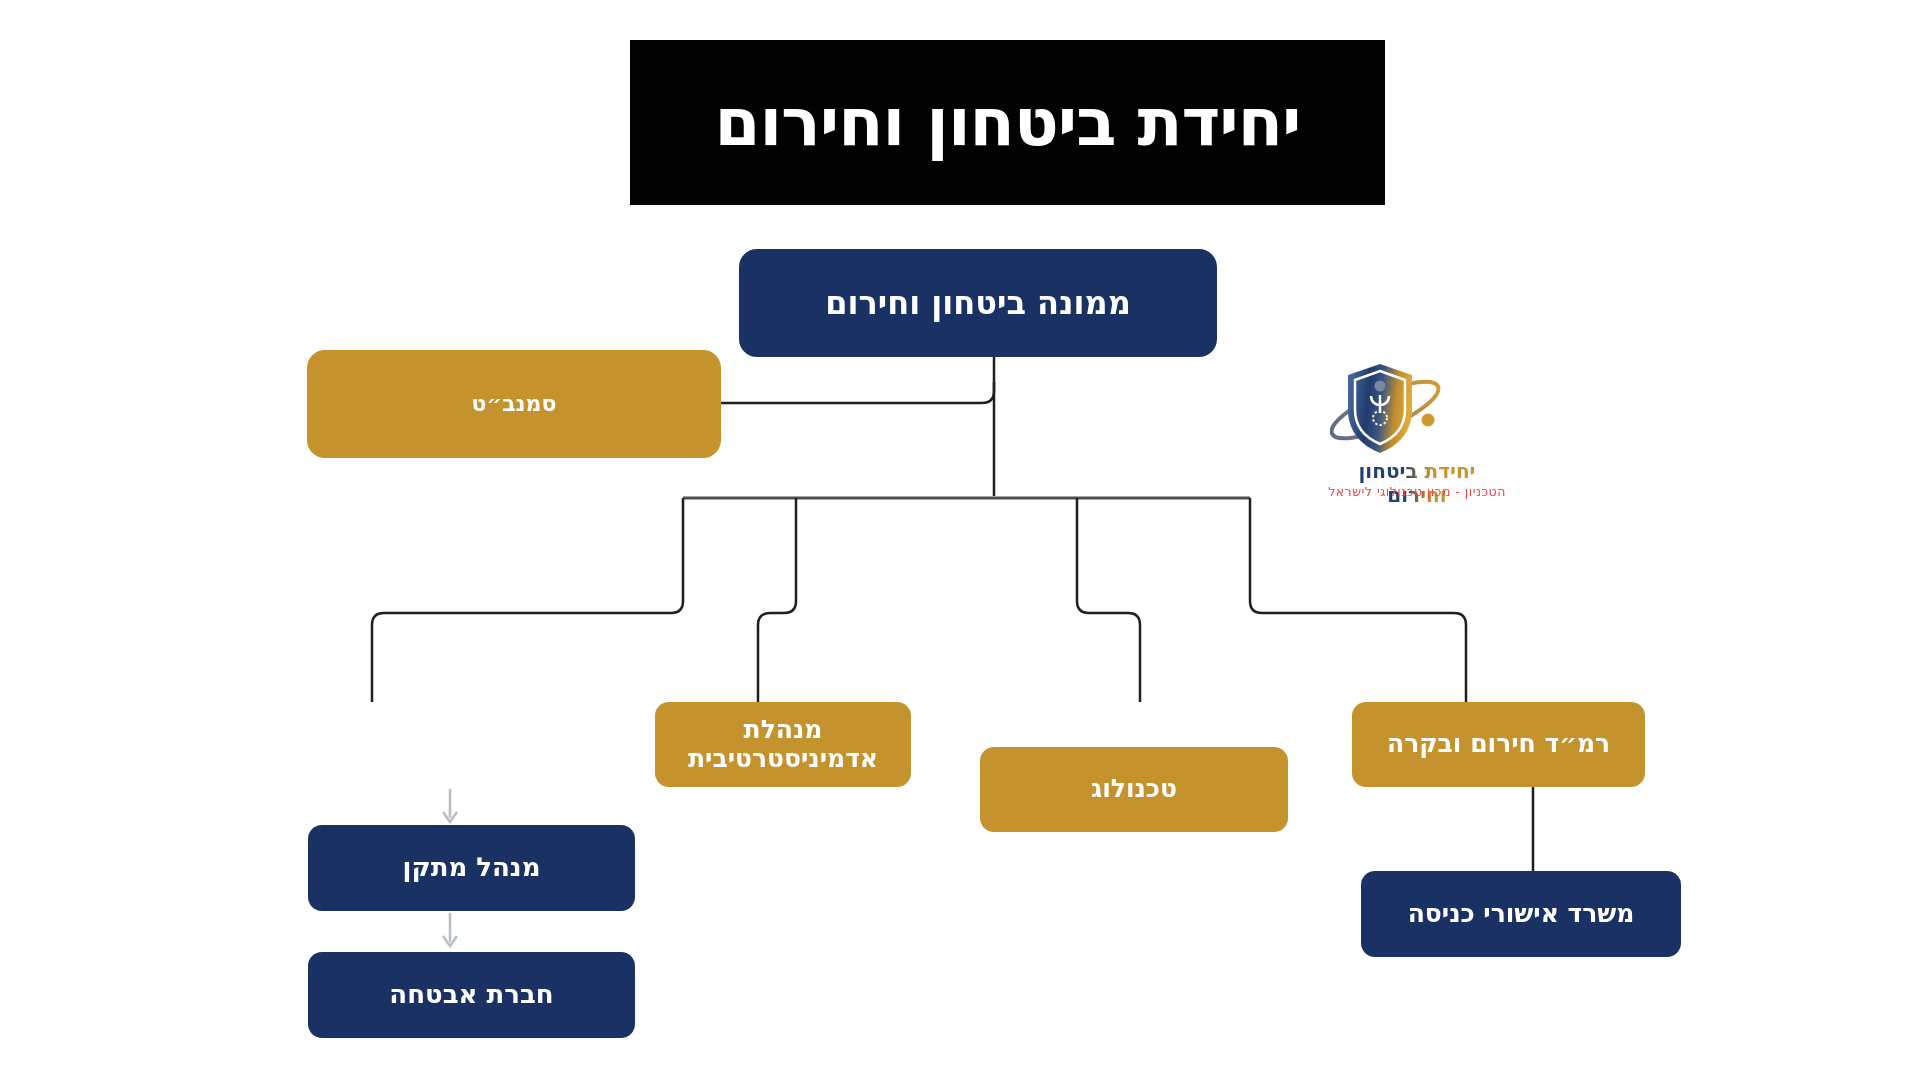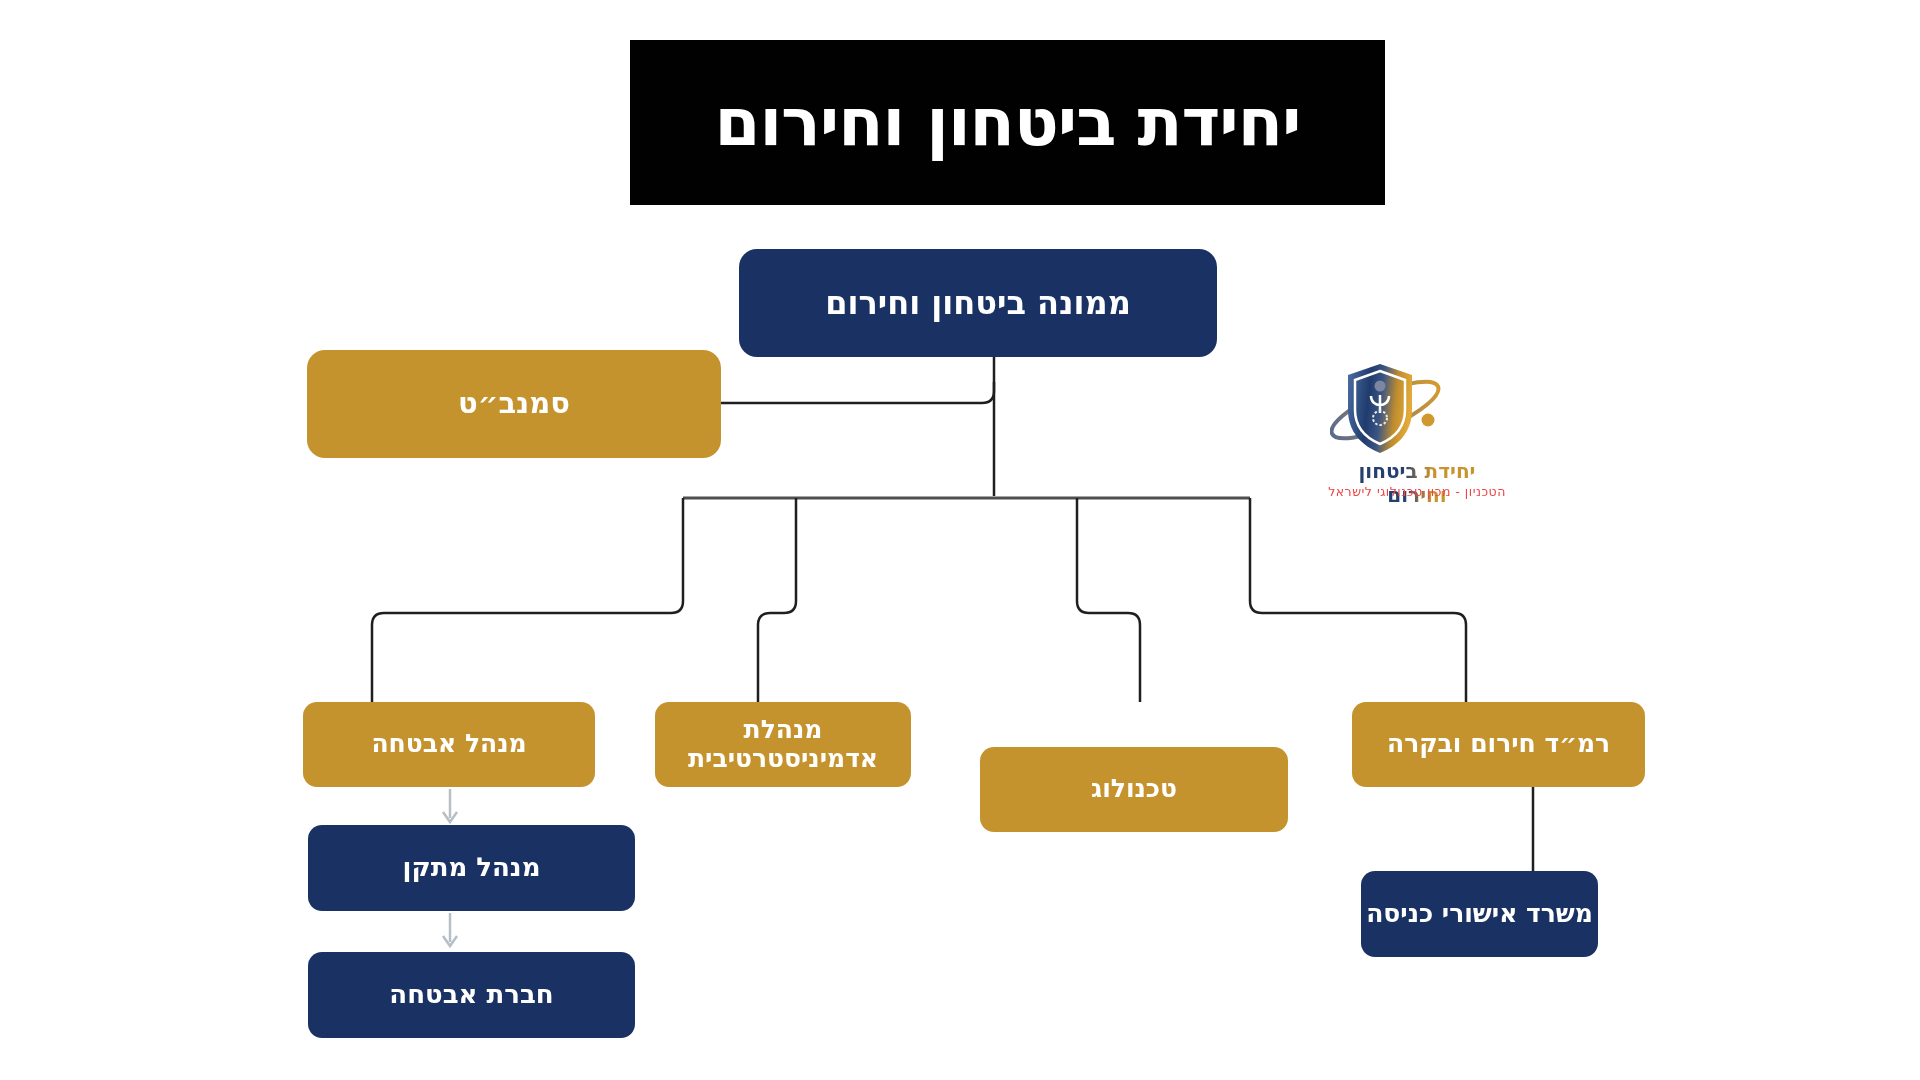--- a/index.html
+++ b/index.html
@@ -9,30 +9,30 @@
   .banner{left:630px;top:40px;width:755px;height:165px;background:#010101;color:#ffffff;
           display:flex;align-items:center;justify-content:center;font-size:66px;font-weight:bold;
           direction:rtl;letter-spacing:-1px;}
   .node{display:flex;align-items:center;justify-content:center;color:#ffffff;font-weight:bold;
         direction:rtl;text-align:center;line-height:1.15;}
   .navy{background:#1a3263;}
   .gold{background:#c5932d;}
   .r18{border-radius:18px;margin-left:29px;}
   .r14{border-radius:14px;}
   .root-box{left:710px;top:249px;width:478px;height:108px;font-size:32px;}
-  .deputy-box{left:278px;top:350px;width:414px;height:108px;font-size:29px;}
+  .deputy-box{left:278px;top:350px;width:414px;height:108px;font-size:22px;}
   .rowbox{top:702px;height:85px;font-size:25px;}
   .b1{left:303px;width:292px;}
   .b2{left:655px;width:256px;}
   .b3{left:980px;width:308px;margin-top:45px;}
   .b4{left:1352px;width:293px;}
   .sub{width:327px;height:86px;font-size:26px;left:308px;}
   .sub1{top:825px;}
   .sub2{top:952px;}
-  .permits{left:1361px;top:871px;width:237px;height:86px;font-size:25px;}
+  .permits{left:1361px;top:871px;width:320px;height:86px;font-size:25px;}
   svg.overlay{left:0;top:0;width:1920px;height:1080px;pointer-events:none;}
   .logo-wrap{left:1330px;top:358px;width:180px;height:150px;}
   .logo-line1{left:1332px;top:459px;width:170px;text-align:center;direction:rtl;
               font-size:20px;font-weight:bold;
               background:linear-gradient(to left,#c8942f 0 42%,#24406f 58% 100%);
               -webkit-background-clip:text;background-clip:text;color:transparent;}
   .logo-line2{left:1317px;top:484px;width:200px;text-align:center;direction:rtl;
               font-size:12.5px;color:#ef4444;letter-spacing:0.5px;}
 </style>
 </head>
@@ -68,21 +68,20 @@
     <g stroke="#b6bec6" stroke-width="2.5" fill="none">
       <path d="M450 913 V942"></path>
         <path d="M443 936 L450 946 L457 936"></path>
     </g>
   </svg>
 
   <div class="abs node navy r18 root-box">ממונה ביטחון וחירום</div>
 
   <div class="abs node gold r18 deputy-box">סמנב״ט</div>
 
-  <div class="abs node gold r14 rowbox b1">מנהל אבטחה</div>
   <div class="abs node gold r14 rowbox b2">מנהלת אדמיניסטרטיבית</div>
   <div class="abs node gold r14 rowbox b3">טכנולוג</div>
   <div class="abs node gold r14 rowbox b4">רמ״ד חירום ובקרה</div>
 
   <div class="abs node navy r14 sub sub1">מנהל מתקן</div>
   <div class="abs node navy r14 sub sub2">חברת אבטחה</div>
 
   <div class="abs node navy r14 permits">משרד אישורי כניסה</div>
 
   <svg class="abs logo-wrap" viewBox="0 0 180 150" xmlns="http://www.w3.org/2000/svg">

